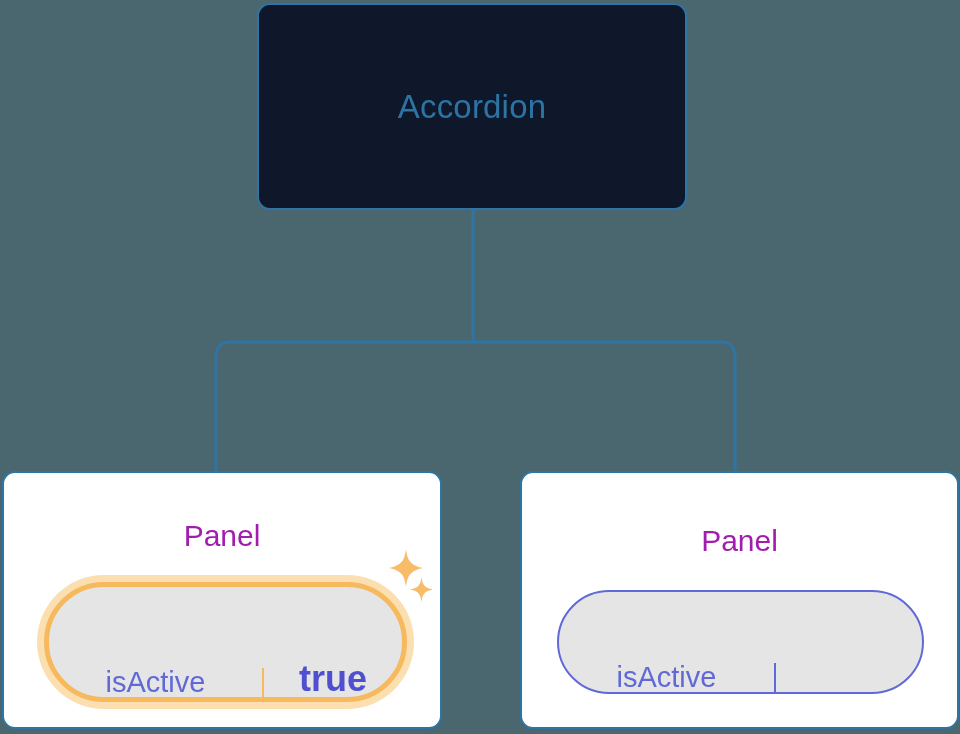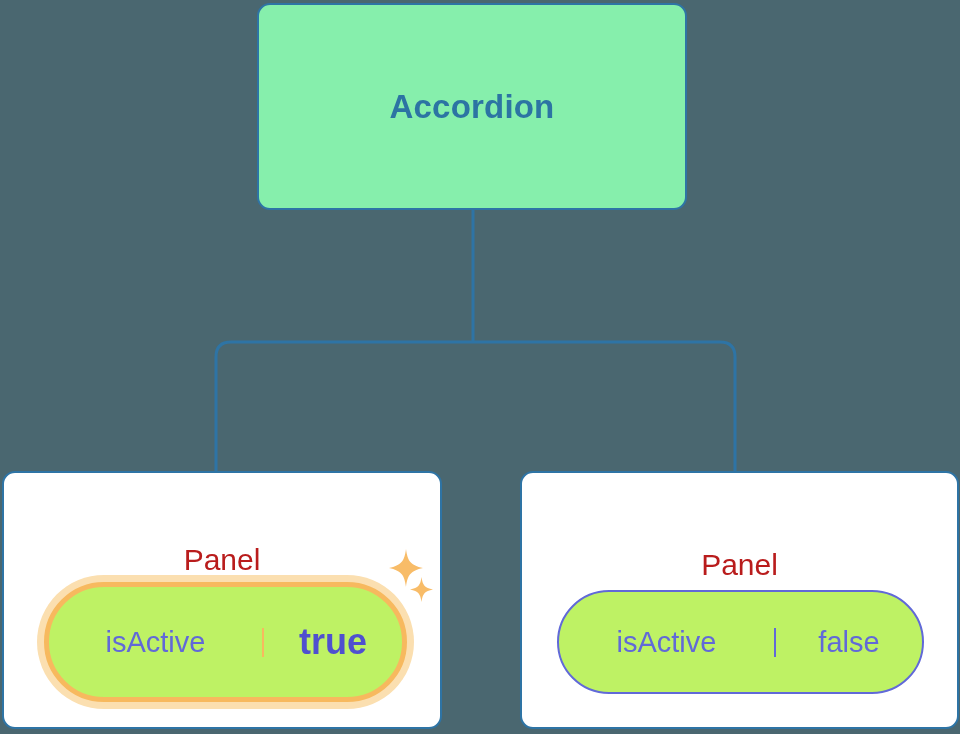--- a/index.html
+++ b/index.html
@@ -32,28 +32,27 @@
     pointer-events: none;
   }
 
   
   .node-root {
     position: absolute;
     left: 257px;
     top: 3px;
     width: 430px;
     height: 207px;
-    background: #86efac;
+    background: #0f172a;
     border: 2.5px solid #2e74a5;
     border-radius: 13px;
     box-sizing: border-box;
     display: flex;
     align-items: center;
     justify-content: center;
-    font-weight: bold;
   }
   .node-root .node-title {
     font-size: 33px;
     color: #2c74a3;
     letter-spacing: 0.2px;
     line-height: 1;
   }
 
   
   .panel-card {
@@ -75,36 +74,35 @@
     top: 471px;
     width: 439px;
     height: 258px;
   }
   .panel-title {
     position: absolute;
     left: 0;
     width: 100%;
     text-align: center;
     font-size: 30px;
-    color: #b91c1c;
+    color: #a21caf;
     line-height: 1;
-    margin-top: 24px;
   }
   .panel-card.left .panel-title  { top: 519px; }
   .panel-card.right .panel-title { top: 524px; }
   .panel-card.left .panel-title  { top: 48px; }
   .panel-card.right .panel-title { top: 53px; }
 
   
   .prop-pill {
     position: absolute;
     display: flex;
-    align-items: center;
+    align-items: flex-end;
     box-sizing: border-box;
-    background: #bef264;
+    background: #e5e5e5;
   }
   .prop-pill .prop-key,
   .prop-pill .prop-val {
     display: flex;
     align-items: center;
     justify-content: center;
     line-height: 1;
     white-space: nowrap;
   }
 
@@ -217,17 +215,16 @@
   </svg>
   <svg class="sparkle small" viewBox="0 0 23 25">
     <path d="M11.5 0 C12.6 8.2 14.6 10.7 23 12.5 C14.6 14.3 12.6 16.8 11.5 25 C10.4 16.8 8.4 14.3 0 12.5 C8.4 10.7 10.4 8.2 11.5 0 Z" fill="#f8bc68"></path>
   </svg>
 
   <div class="panel-card right">
     <div class="panel-title">Panel</div>
 
     <div class="prop-pill plain">
       <div class="prop-key">isActive</div>
-      <div class="prop-val">false</div>
     </div>
   </div>
 
 </div>
 
 </body></html>

